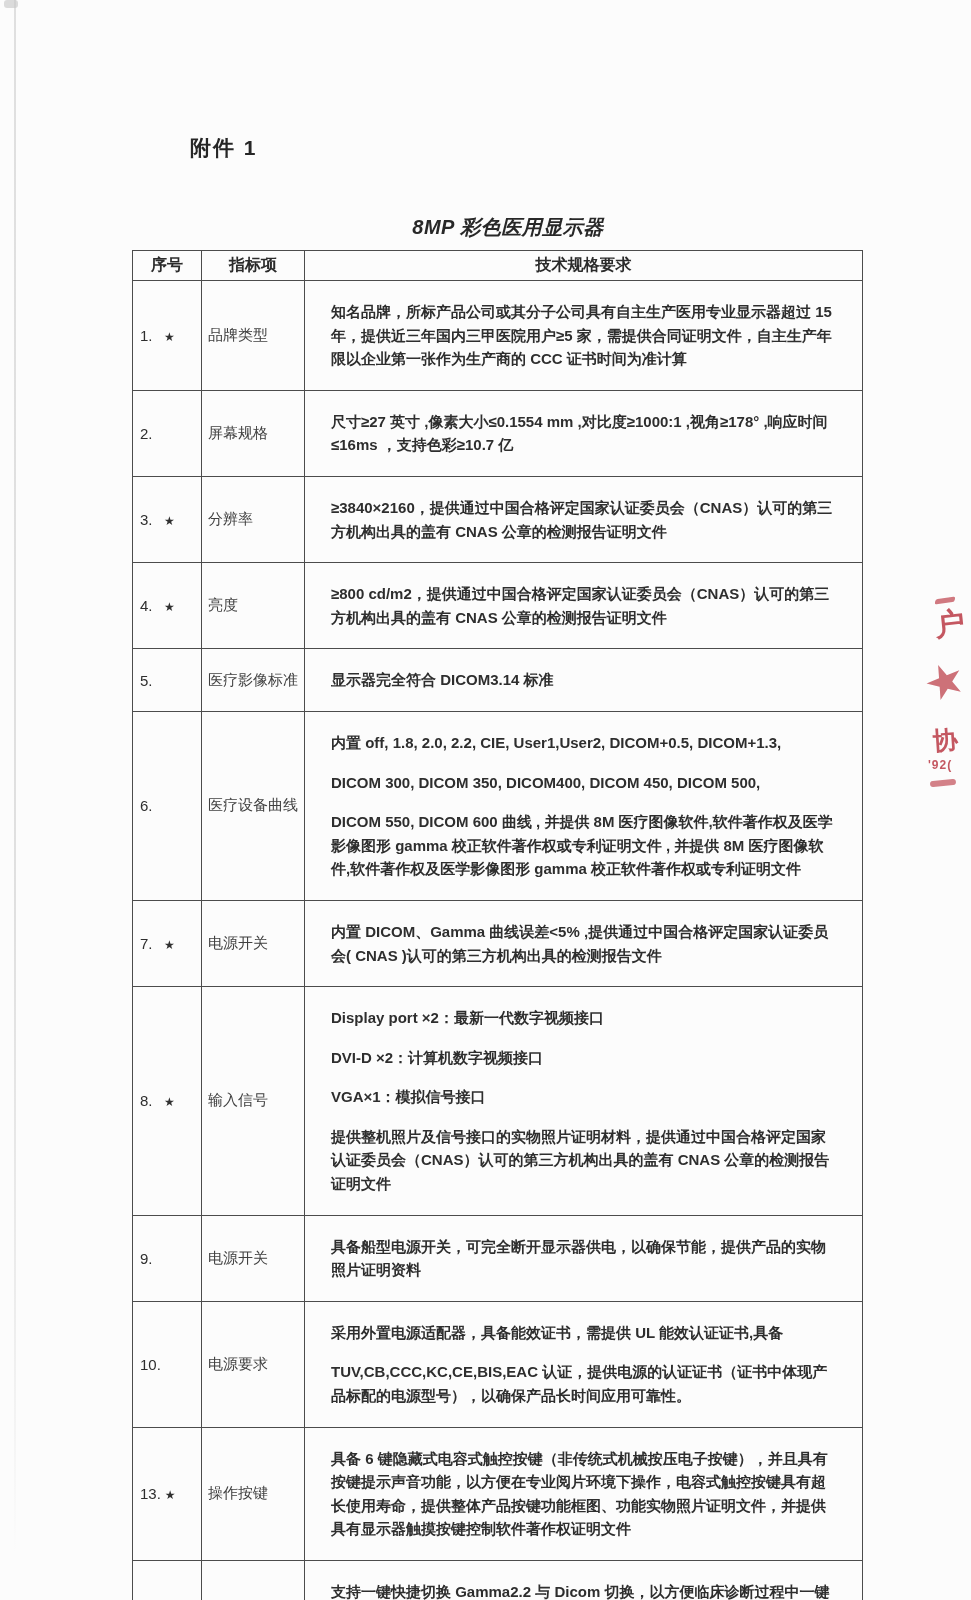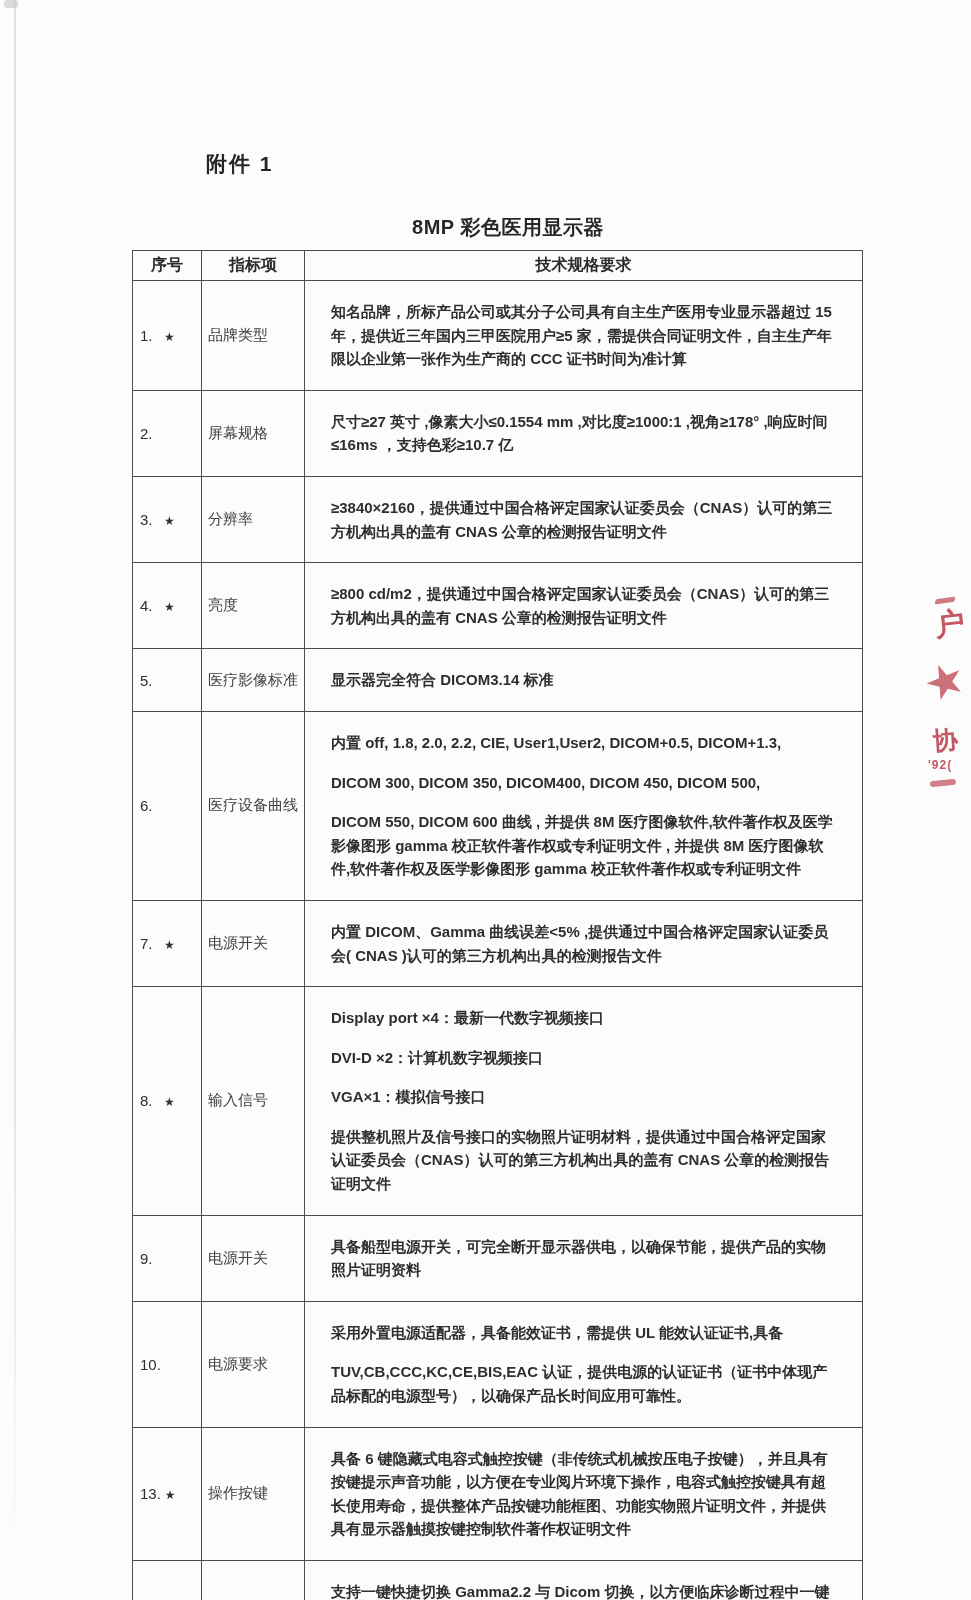--- a/index.html
+++ b/index.html
@@ -22,26 +22,26 @@
       rgba(210,210,210,.35) 85%, rgba(215,215,215,0));
   }
   .scan-smudge {
     position: absolute; left: 4px; top: 0; width: 14px; height: 8px;
     background: rgba(170,170,170,.4); border-radius: 3px;
   }
 
   .attachment {
     position: absolute; left: 190px; top: 134px;
     font-size: 21px; font-weight: bold; color: #262626;
-    letter-spacing: 2px; margin: 16px;
+    letter-spacing: 2px; margin: 0;
   }
   .doc-title {
     position: absolute; left: 143px; top: 214px; width: 730px;
     text-align: center; font-size: 20px; font-weight: bold;
-    color: #282828; letter-spacing: .5px; margin: 0;
+    color: #282828; letter-spacing: .5px; margin: 0; font-style: italic;
   }
 
   table.spec-table {
     position: absolute; left: 132px; top: 250px;
     width: 730px; border-collapse: collapse;
     table-layout: fixed;
     font-size: 15px; color: #2e2e2e;
   }
   .spec-table col.c1 { width: 69px; }
   .spec-table col.c2 { width: 103px; }
@@ -188,21 +188,21 @@
             <div class="spec-line">内置 DICOM、Gamma 曲线误差&lt;5% ,提供通过中国合格评定国家认证委员会( CNAS )认可的第三方机构出具的检测报告文件</div>
           </td>
   </tr>
 
   <tr>
     <td class="c-num">
       <span class="num">8.</span><span class="star">★</span>
     </td>
     <td class="c-label">输入信号</td>
     <td class="c-spec">
-            <div class="spec-line">Display port ×4：最新一代数字视频接口</div>
+            <div class="spec-line">Display port ×2：最新一代数字视频接口</div>
             <div class="spec-line">DVI-D ×2：计算机数字视频接口</div>
             <div class="spec-line">VGA×1：模拟信号接口</div>
             <div class="spec-line">提供整机照片及信号接口的实物照片证明材料，提供通过中国合格评定国家认证委员会（CNAS）认可的第三方机构出具的盖有 CNAS 公章的检测报告证明文件</div>
           </td>
   </tr>
 
   <tr>
     <td class="c-num">
       <span class="num">9.</span><span class="star"></span>
     </td>

